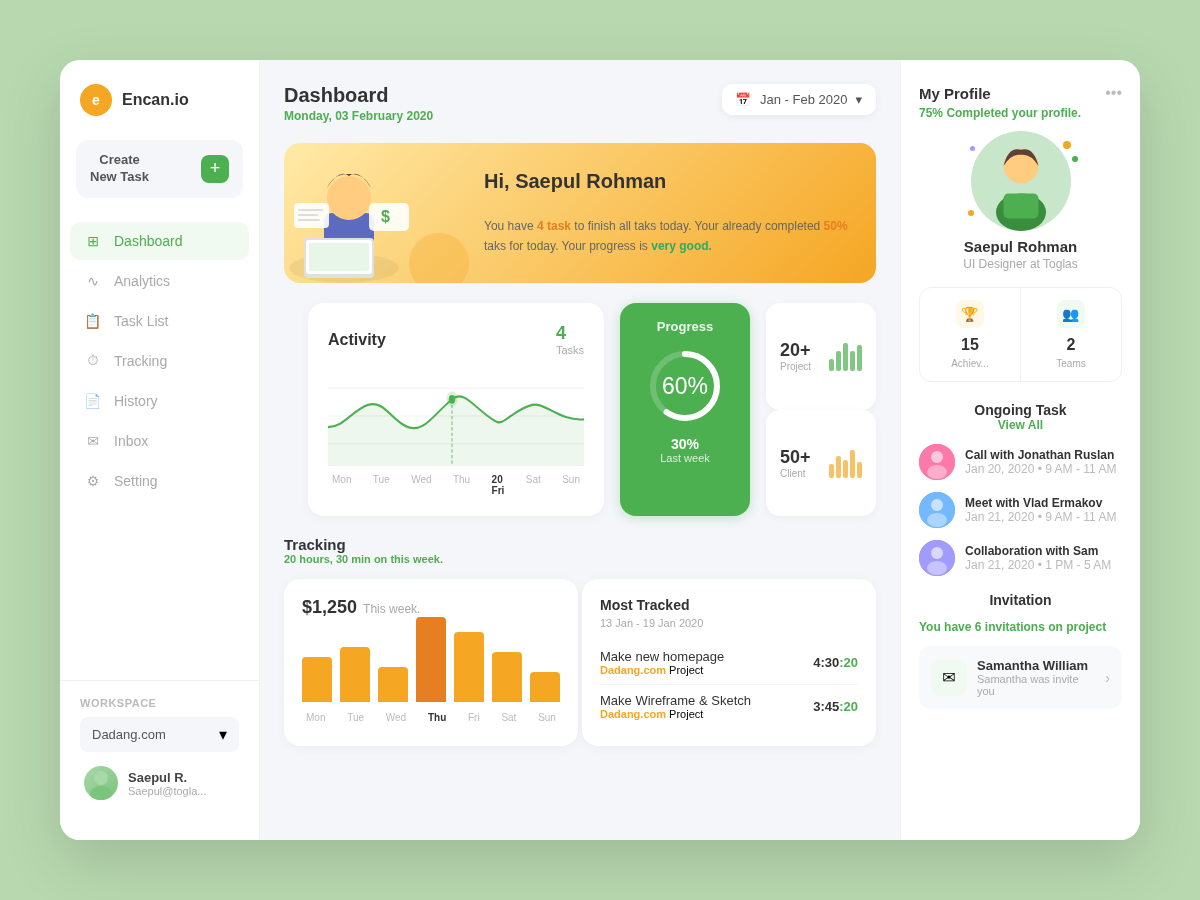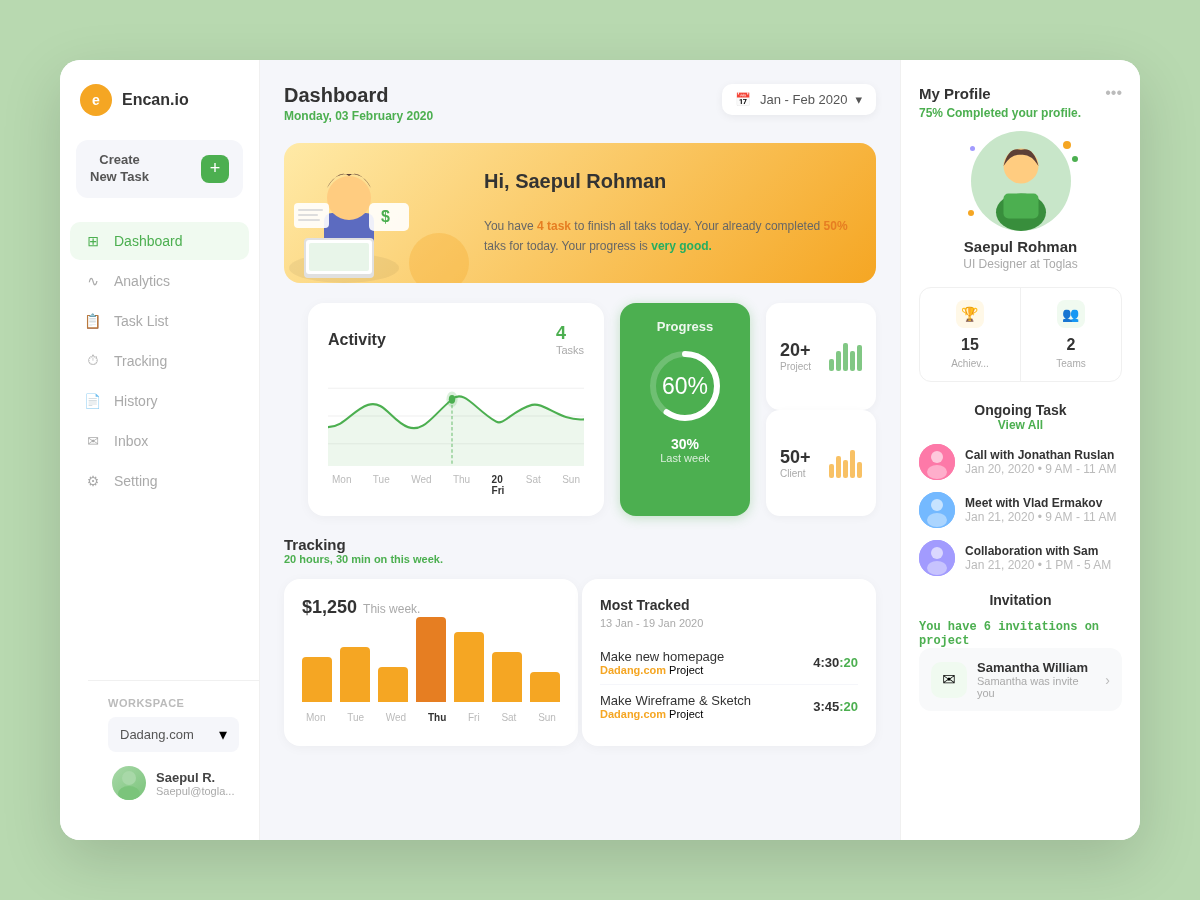--- a/index.html
+++ b/index.html
@@ -112,21 +112,20 @@
       width: 18px;
       height: 18px;
       display: flex;
       align-items: center;
       justify-content: center;
       font-size: 14px;
     }
     .workspace-section {
       padding: 16px 20px;
       border-top: 1px solid #f0f0f0;
-      margin-left: 28px;
     }
     .workspace-label {
       font-size: 11px;
       color: #bbb;
       font-weight: 600;
       margin-bottom: 8px;
       text-transform: uppercase;
       letter-spacing: 0.5px;
     }
     .workspace-select {
@@ -467,21 +466,21 @@
       justify-content: center;
       font-size: 12px;
       font-weight: bold;
       color: #fff;
     }
     .task-info {}
     .task-name { font-size: 12px; font-weight: 600; color: #333; }
     .task-time { font-size: 12px; color: #bbb; }
 
     .invitation-section { margin-top: 4px; }
-    .invite-desc { font-size: 12px; color: #aaa; margin-bottom: 0; font-family: Liberation Mono, monospace; }
+    .invite-desc { font-size: 12px; color: #aaa; margin-bottom: 12px; }
     .invite-desc span { color: #4caf50; font-weight: 600; }
     .invite-item {
       display: flex;
       align-items: center;
       gap: 10px;
       background: #f8f9fa;
       border-radius: 12px;
       padding: 12px;
     }
     .invite-icon {

